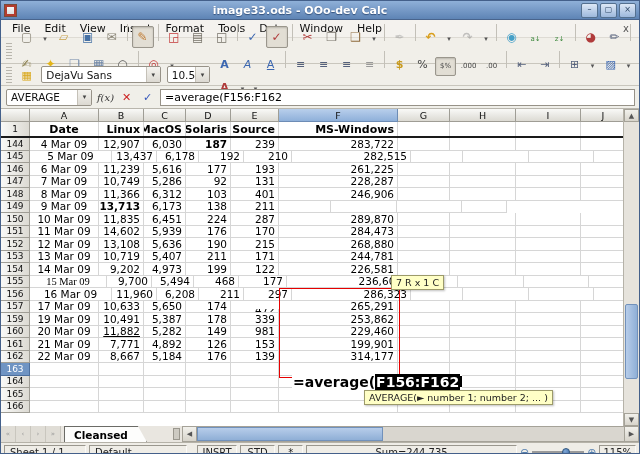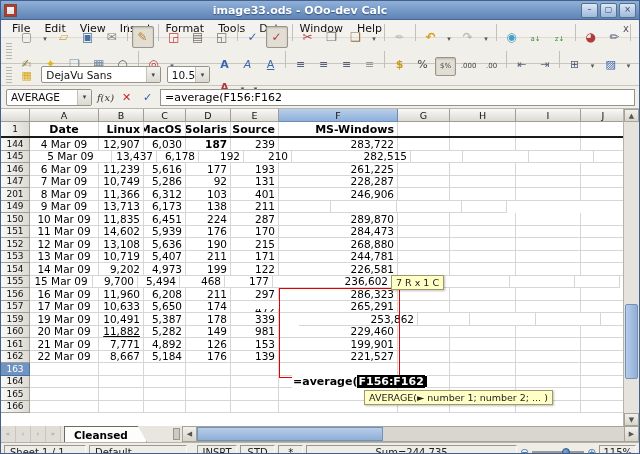--- a/index.html
+++ b/index.html
@@ -64,21 +64,21 @@
          font-size:10.5px;display:flex;align-items:center;white-space:nowrap;overflow:hidden;color:#000;}
   .c-date{justify-content:center;}
   .c-num{justify-content:flex-end;padding-right:3px;}
   .r1{height:14px;}
   .r1 .gcell{font-weight:bold;font-size:11px;border-bottom:none;}
   .r1 .grhcell{border-bottom:none;}
   .splitline{height:2px;background:#1a1a1a;width:625px;}
   .gdata{height:12.5px;}
   .range-red{position:absolute;left:278px;top:179px;width:119px;height:88px;border:1px solid #e60000;pointer-events:none;}
   .formula-edit{position:absolute;left:291px;top:266px;height:13px;display:flex;align-items:center;
-                font-weight:bold;font-size:11px;background:#fff;padding-left:1px;}
+                font-weight:bold;font-size:14px;background:#fff;padding-left:1px;}
   .selrange{background:#000;color:#fff;padding:0 1px;}
   .caret{width:2px;height:11px;background:#000;}
   .tip{position:absolute;background:#ffffc6;border:1px solid #9c9a6a;font-size:9.5px;padding:0 4px;height:13px;
        line-height:13px;color:#222;white-space:nowrap;box-shadow:1px 1px 2px rgba(0,0,0,.25);}
   .tip-range{left:390px;top:166px;}
   .tip-func{left:363px;top:281px;}
   
   .vscroll{position:absolute;top:0;right:0;width:15px;height:317px;background:#e6e3dc;border-left:1px solid #b5b2a8;}
   .sbtn{width:15px;height:13px;background:linear-gradient(#f2f1ec,#d7d4cb);border:1px solid #a5a298;
         box-sizing:border-box;font-size:7px;display:flex;align-items:center;justify-content:center;color:#555;}
@@ -235,36 +235,36 @@
           <span class="gcell c-num" style="width: 42px;">5,286</span>
           <span class="gcell c-num" style="width: 45px;">92</span>
           <span class="gcell c-num" style="width: 48px;">131</span>
           <span class="gcell c-num" style="width: 119px;">228,287</span>
           <span class="gcell" style="width: 52px;"></span>
           <span class="gcell" style="width: 66px;"></span>
           <span class="gcell" style="width: 65px;"></span>
           <span class="gcell" style="width: 45px;"></span>
         </div>
         <div class="grow gdata">
-          <span class="grhcell">201</span>
+          <span class="grhcell">148</span>
           <span class="gcell c-date" style="width: 69px;">8 Mar 09</span>
           <span class="gcell c-num" style="width: 45px;">11,366</span>
           <span class="gcell c-num" style="width: 42px;">6,312</span>
           <span class="gcell c-num" style="width: 45px;">103</span>
           <span class="gcell c-num" style="width: 48px;">401</span>
           <span class="gcell c-num" style="width: 119px;">246,906</span>
           <span class="gcell" style="width: 52px;"></span>
           <span class="gcell" style="width: 66px;"></span>
           <span class="gcell" style="width: 65px;"></span>
           <span class="gcell" style="width: 45px;"></span>
         </div>
         <div class="grow gdata">
           <span class="grhcell">149</span>
           <span class="gcell c-date" style="width: 69px;">9 Mar 09</span>
-          <span class="gcell c-num" style="width: 45px;">13,713</span>
+          <span class="gcell c-num" style="width: 45px; font-weight: bold;">13,713</span>
           <span class="gcell c-num" style="width: 42px;">6,173</span>
           <span class="gcell c-num" style="width: 45px;">138</span>
           <span class="gcell c-num" style="width: 48px;">211</span>
           <span class="gcell" style="width: 52px;"></span>
           <span class="gcell" style="width: 66px;"></span>
           <span class="gcell" style="width: 65px;"></span>
           <span class="gcell" style="width: 45px;"></span>
         </div>
         <div class="grow gdata">
           <span class="grhcell">150</span>
@@ -326,34 +326,34 @@
           <span class="gcell c-num" style="width: 45px;">199</span>
           <span class="gcell c-num" style="width: 48px;">122</span>
           <span class="gcell c-num" style="width: 119px;">226,581</span>
           <span class="gcell" style="width: 52px;"></span>
           <span class="gcell" style="width: 66px;"></span>
           <span class="gcell" style="width: 65px;"></span>
           <span class="gcell" style="width: 45px;"></span>
         </div>
         <div class="grow gdata">
           <span class="grhcell">155</span>
-          <span class="gcell c-date" style="width: 63px;">15 Mar 09</span>
+          <span class="gcell c-date" style="width: 77px; font-family: Liberation Serif, serif;">15 Mar 09</span>
           <span class="gcell c-num" style="width: 45px;">9,700</span>
           <span class="gcell c-num" style="width: 42px;">5,494</span>
           <span class="gcell c-num" style="width: 45px;">468</span>
           <span class="gcell c-num" style="width: 48px;">177</span>
           <span class="gcell c-num" style="width: 119px;">236,602</span>
           <span class="gcell" style="width: 52px;"></span>
           <span class="gcell" style="width: 66px;"></span>
           <span class="gcell" style="width: 65px;"></span>
           <span class="gcell" style="width: 45px;"></span>
         </div>
         <div class="grow gdata">
           <span class="grhcell">156</span>
-          <span class="gcell c-date" style="width: 69px;">16 Mar 09</span>
+          <span class="gcell c-date" style="width: 82px;">16 Mar 09</span>
           <span class="gcell c-num" style="width: 45px;">11,960</span>
           <span class="gcell c-num" style="width: 42px;">6,208</span>
           <span class="gcell c-num" style="width: 45px;">211</span>
           <span class="gcell c-num" style="width: 48px;">297</span>
           <span class="gcell c-num" style="width: 119px;">286,323</span>
           <span class="gcell" style="width: 52px;"></span>
           <span class="gcell" style="width: 66px;"></span>
           <span class="gcell" style="width: 65px;"></span>
           <span class="gcell" style="width: 45px;"></span>
         </div>
@@ -370,21 +370,21 @@
           <span class="gcell" style="width: 65px;"></span>
           <span class="gcell" style="width: 45px;"></span>
         </div>
         <div class="grow gdata">
           <span class="grhcell">159</span>
           <span class="gcell c-date" style="width: 69px;">19 Mar 09</span>
           <span class="gcell c-num" style="width: 45px;">10,491</span>
           <span class="gcell c-num" style="width: 42px;">5,387</span>
           <span class="gcell c-num" style="width: 45px;">178</span>
           <span class="gcell c-num" style="width: 48px;">339</span>
-          <span class="gcell c-num" style="width: 119px; margin-left: 20px;">253,862</span>
+          <span class="gcell c-num" style="width: 119px;">253,862</span>
           <span class="gcell" style="width: 52px;"></span>
           <span class="gcell" style="width: 66px;"></span>
           <span class="gcell" style="width: 65px;"></span>
           <span class="gcell" style="width: 45px;"></span>
         </div>
         <div class="grow gdata">
           <span class="grhcell">160</span>
           <span class="gcell c-date" style="width: 69px;">20 Mar 09</span>
           <span class="gcell c-num" style="width: 45px; text-decoration: underline;">11,882</span>
           <span class="gcell c-num" style="width: 42px;">5,282</span>
@@ -409,21 +409,21 @@
           <span class="gcell" style="width: 65px;"></span>
           <span class="gcell" style="width: 45px;"></span>
         </div>
         <div class="grow gdata">
           <span class="grhcell">162</span>
           <span class="gcell c-date" style="width: 69px;">22 Mar 09</span>
           <span class="gcell c-num" style="width: 45px;">8,667</span>
           <span class="gcell c-num" style="width: 42px;">5,184</span>
           <span class="gcell c-num" style="width: 45px;">176</span>
           <span class="gcell c-num" style="width: 48px;">139</span>
-          <span class="gcell c-num" style="width: 119px;">221,527</span>
+          <span class="gcell c-num" style="width: 119px;">314,177</span>
           <span class="gcell" style="width: 52px;"></span>
           <span class="gcell" style="width: 66px;"></span>
           <span class="gcell" style="width: 65px;"></span>
           <span class="gcell" style="width: 45px;"></span>
         </div>
         <div class="grow gdata">
           <span class="grhcell active">163</span>
           <span class="gcell" style="width: 69px;"></span>
           <span class="gcell" style="width: 45px;"></span>
           <span class="gcell" style="width: 42px;"></span>

